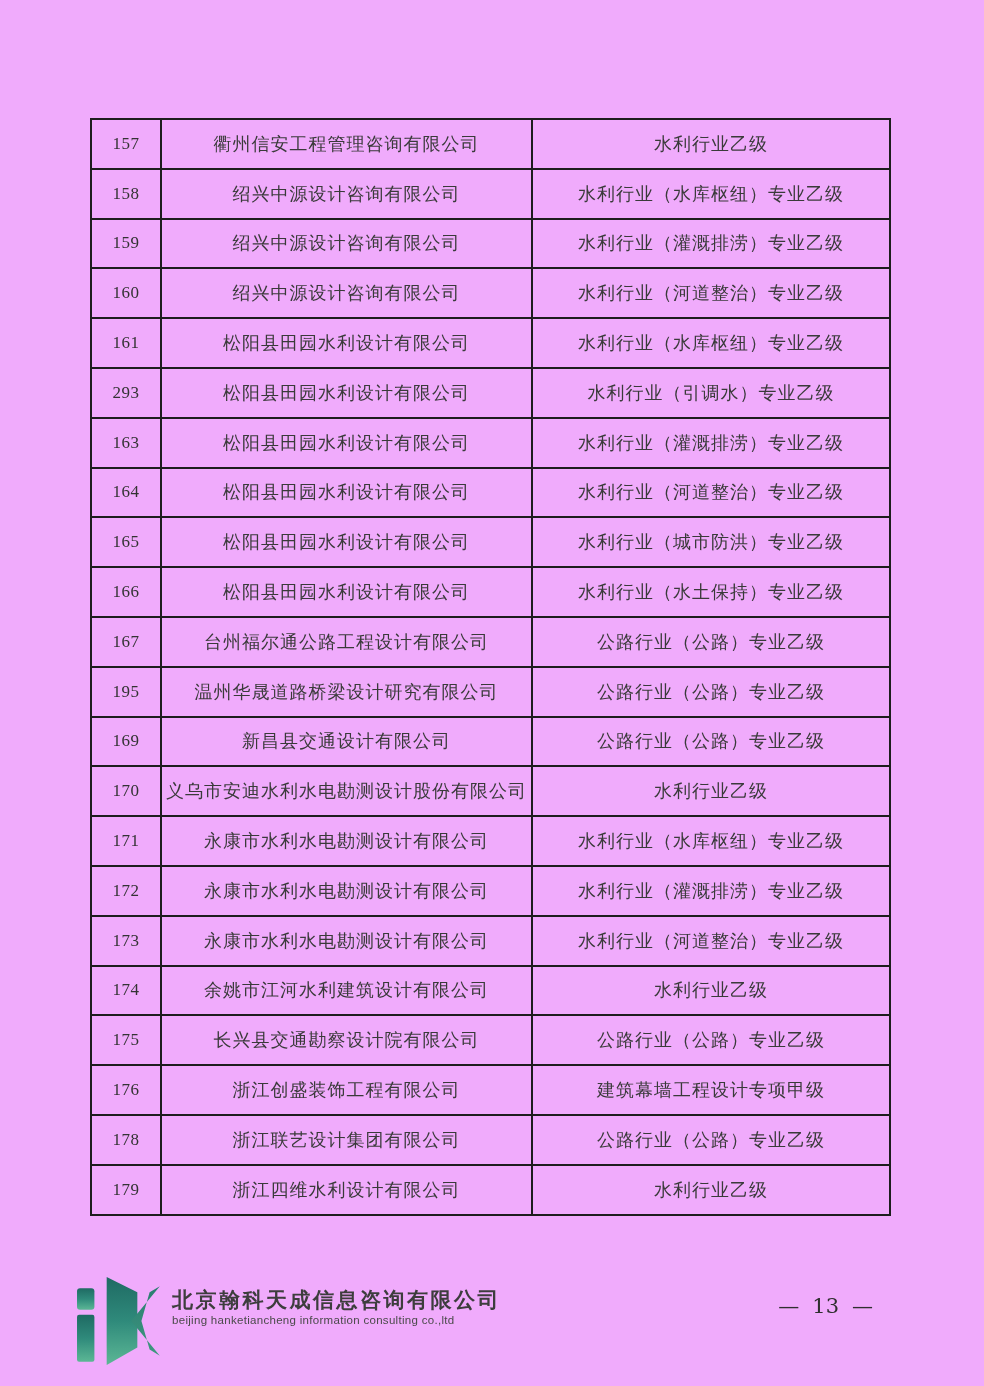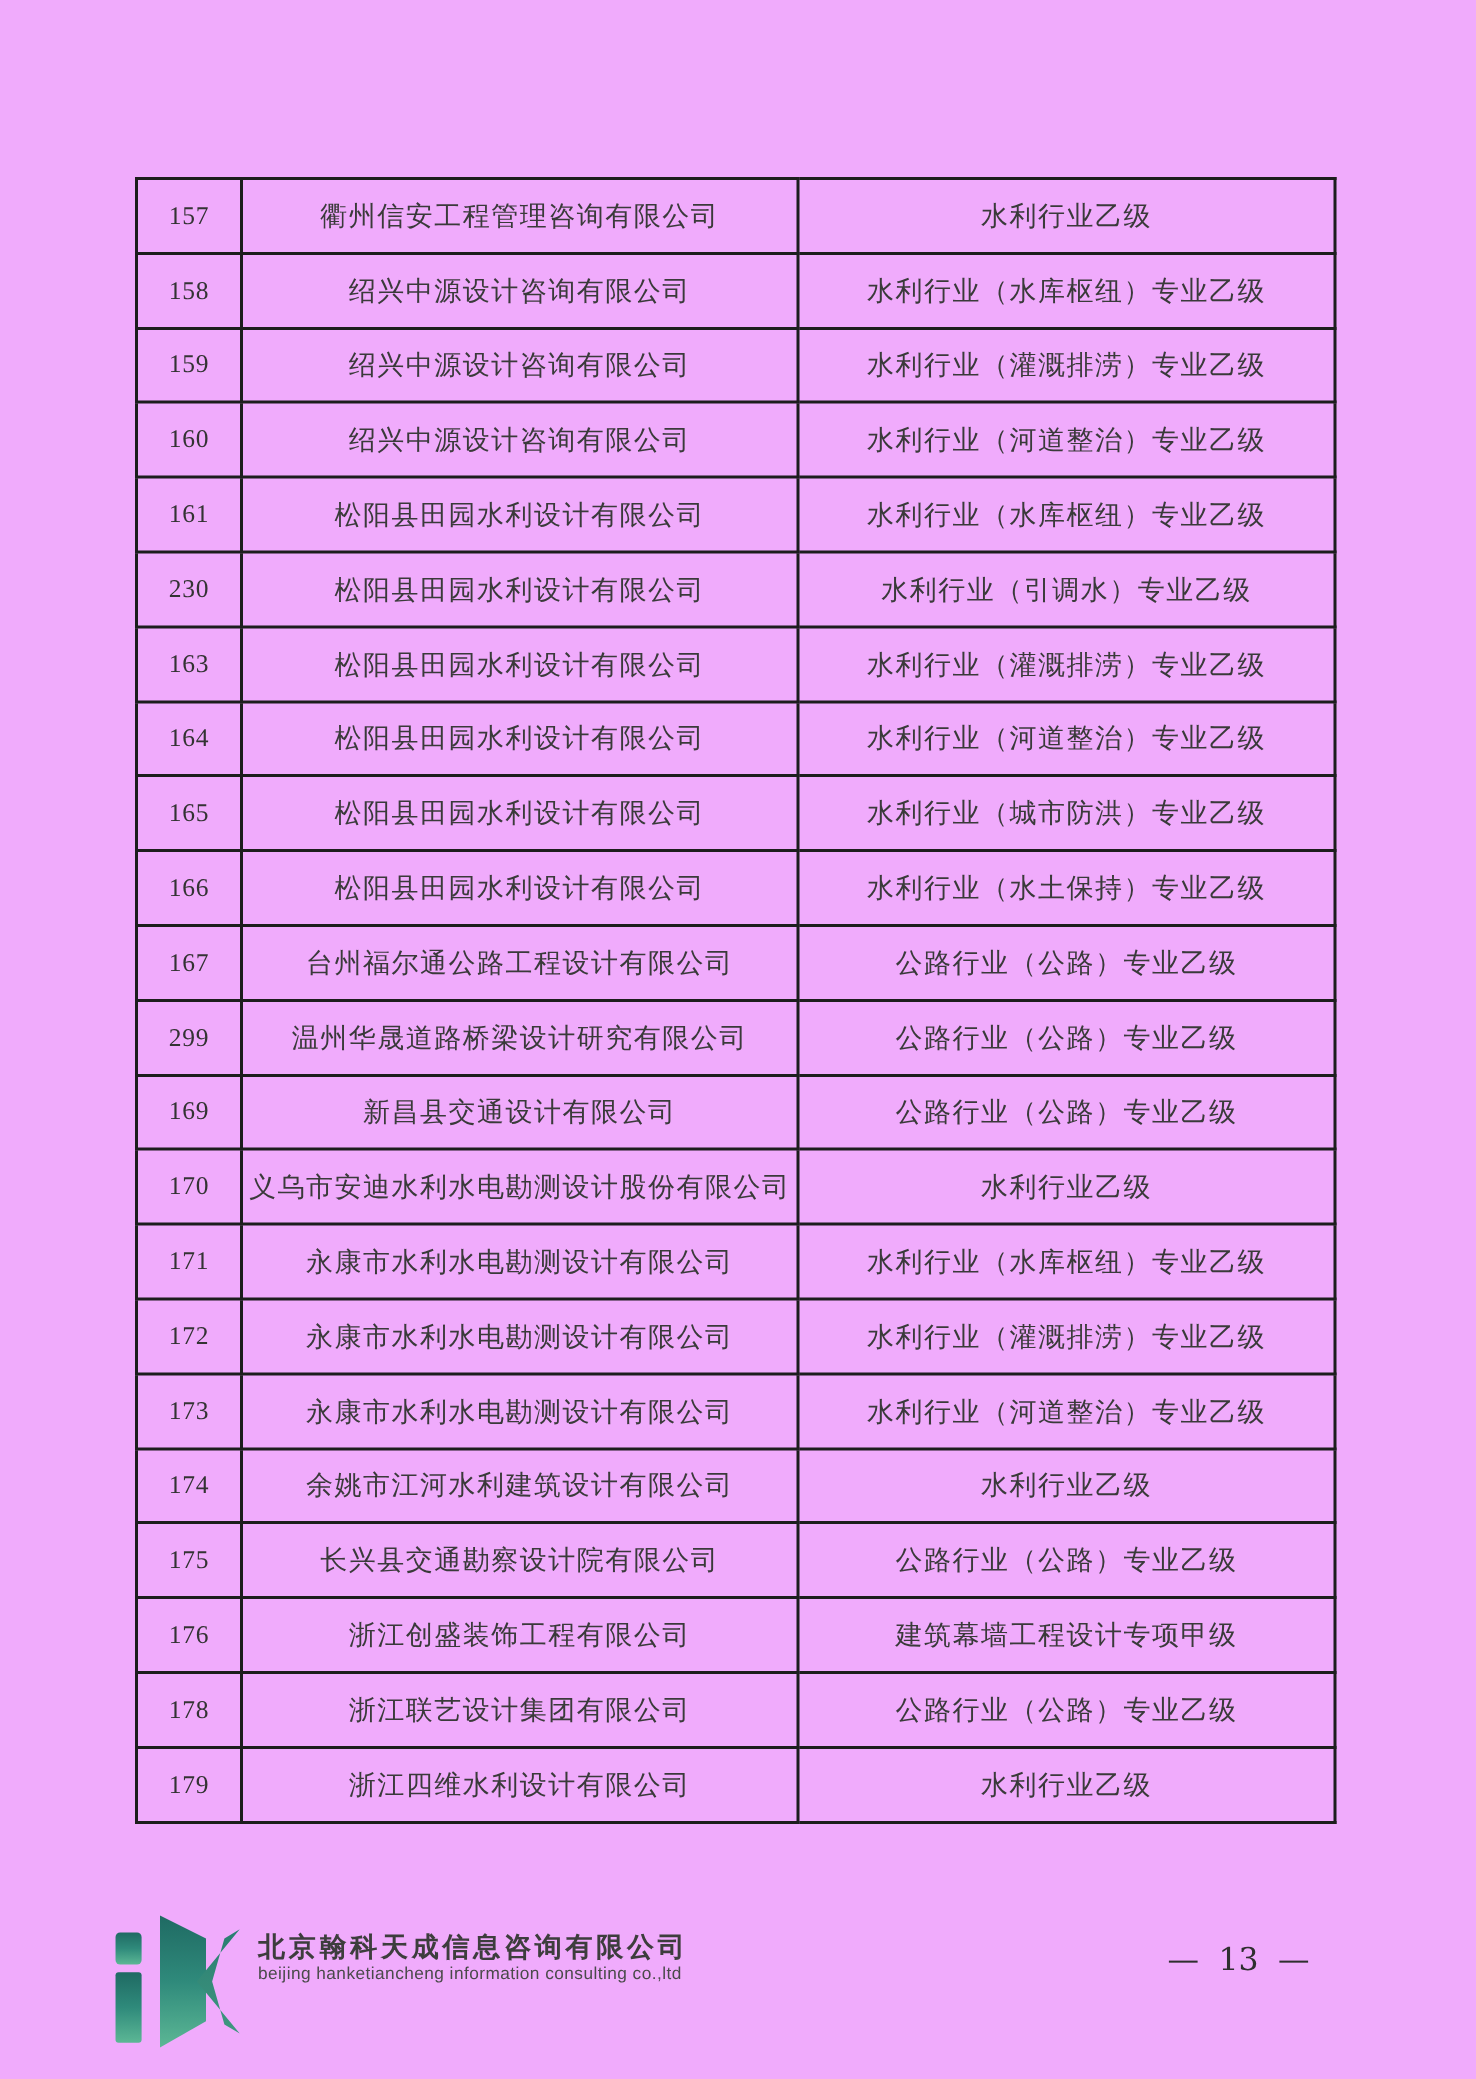--- a/index.html
+++ b/index.html
@@ -44,21 +44,21 @@
     position:absolute; left:76px; top:4px;
     width:92px; height:92px;
   }
   .logo svg { width:100%; height:100%; display:block; }
   .footer-text {
     position:absolute; left:172px; top:14px;
   }
   .footer-cn {
     font-family:"Liberation Sans","DejaVu Sans",sans-serif;
     font-weight:600;
-    font-size:18px;
+    font-size:21px;
     color:#3d3d3d;
     letter-spacing:2.5px;
     white-space:nowrap;
   }
   .footer-en {
     font-family:"Liberation Sans","DejaVu Sans",sans-serif;
     font-size:11.5px;
     color:#4a4a4a;
     letter-spacing:0.3px;
     margin-top:0;
@@ -109,21 +109,21 @@
     <td class="col-qual">水利行业（河道整治）专业乙级</td>
   </tr>
 
   <tr>
     <td class="col-no">161</td>
     <td class="col-company">松阳县田园水利设计有限公司</td>
     <td class="col-qual">水利行业（水库枢纽）专业乙级</td>
   </tr>
 
   <tr>
-    <td class="col-no">230</td>
+    <td class="col-no">293</td>
     <td class="col-company">松阳县田园水利设计有限公司</td>
     <td class="col-qual">水利行业（引调水）专业乙级</td>
   </tr>
 
   <tr>
     <td class="col-no">163</td>
     <td class="col-company">松阳县田园水利设计有限公司</td>
     <td class="col-qual">水利行业（灌溉排涝）专业乙级</td>
   </tr>
 
@@ -145,21 +145,21 @@
     <td class="col-qual">水利行业（水土保持）专业乙级</td>
   </tr>
 
   <tr>
     <td class="col-no">167</td>
     <td class="col-company">台州福尔通公路工程设计有限公司</td>
     <td class="col-qual">公路行业（公路）专业乙级</td>
   </tr>
 
   <tr>
-    <td class="col-no">299</td>
+    <td class="col-no">195</td>
     <td class="col-company">温州华晟道路桥梁设计研究有限公司</td>
     <td class="col-qual">公路行业（公路）专业乙级</td>
   </tr>
 
   <tr>
     <td class="col-no">169</td>
     <td class="col-company">新昌县交通设计有限公司</td>
     <td class="col-qual">公路行业（公路）专业乙级</td>
   </tr>
 

